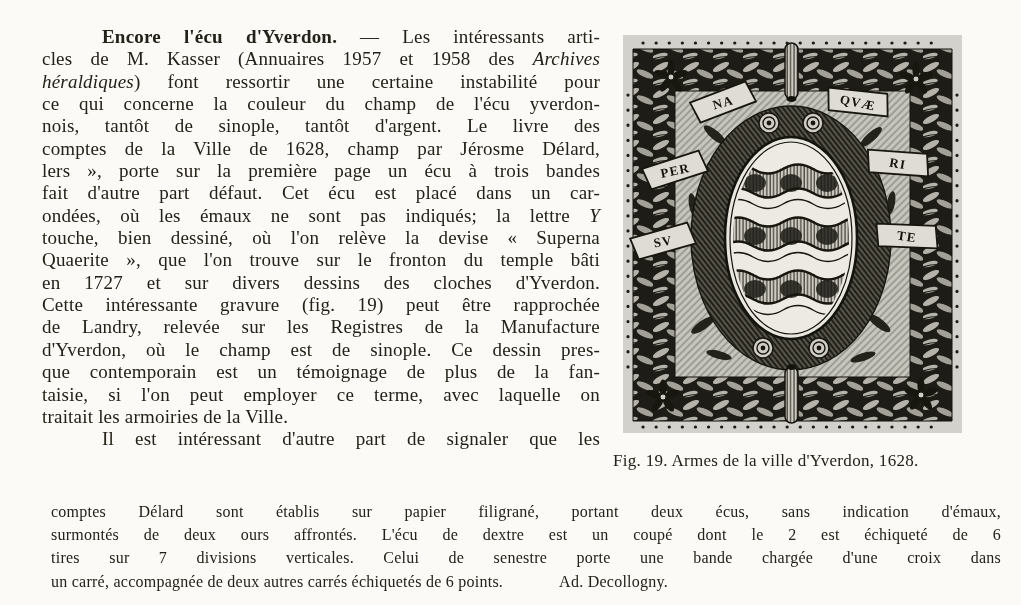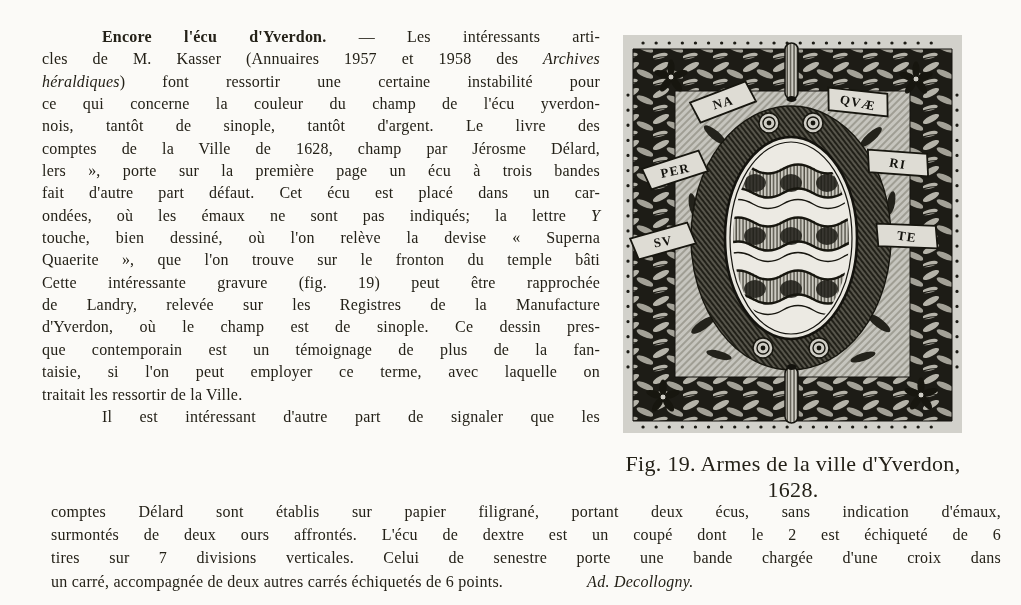--- a/index.html
+++ b/index.html
@@ -3,38 +3,38 @@
 <meta charset="utf-8">
 <style>
   html,body{margin:0;padding:0;}
   body{
     width:1021px;height:605px;position:relative;overflow:hidden;
     background:#fbfaf7;color:#242118;
     font-family:"Liberation Serif","DejaVu Serif",serif;
   }
   .col{
     position:absolute;left:42px;top:26px;width:558px;
-    font-size:16px;line-height:22.35px;letter-spacing:.2px;
+    font-size:19px;line-height:22.35px;letter-spacing:.2px;
   }
   .bottom{
     position:absolute;left:51px;top:500px;width:950px;
     font-size:16px;line-height:23.2px;letter-spacing:.25px;
   }
   .ln{text-align:justify;text-align-last:justify;}
   .ln.left{text-align:justify;text-align-last:left;}
   .ind{text-indent:60px;}
   .b{font-weight:bold;}
   .i{font-style:italic;}
-  .sig{font-style:italic;margin-left:84px;}
+  .sig{margin-left:56px;}
   .figure{
     position:absolute;left:623px;top:35px;width:339px;height:398px;
   }
   .caption{
     position:absolute;left:613px;top:451px;width:360px;
-    text-align:center;font-size:22px;letter-spacing:.3px;
+    text-align:left;font-size:17px;letter-spacing:.3px;
   }
   svg text.banner{
     font-family:"Liberation Serif","DejaVu Serif",serif;
     font-weight:bold;font-size:13px;letter-spacing:1.2px;fill:#14130e;
   }
 </style>
 </head>
 <body>
 
 <div class="col">
@@ -42,26 +42,27 @@
   <div class="ln"><span>cles de M. Kasser (Annuaires 1957 et 1958 des </span><span class="i">Archives</span></div>
   <div class="ln"><span class="i">héraldiques</span><span>) font ressortir une certaine instabilité pour</span></div>
   <div class="ln"><span>ce qui concerne la couleur du champ de l'écu yverdon-</span></div>
   <div class="ln"><span>nois, tantôt de sinople, tantôt d'argent. Le livre des</span></div>
   <div class="ln"><span>comptes de la Ville de 1628, champ par Jérosme Délard,</span></div>
   <div class="ln"><span>lers », porte sur la première page un écu à trois bandes</span></div>
   <div class="ln"><span>fait d'autre part défaut. Cet écu est placé dans un car-</span></div>
   <div class="ln"><span>ondées, où les émaux ne sont pas indiqués; la lettre </span><span class="i">Y</span></div>
   <div class="ln"><span>touche, bien dessiné, où l'on relève la devise « Superna</span></div>
   <div class="ln"><span>Quaerite », que l'on trouve sur le fronton du temple bâti</span></div>
+  <div class="ln"><span>en 1727 et sur divers dessins des cloches d'Yverdon.</span></div>
   <div class="ln"><span>Cette intéressante gravure (fig. 19) peut être rapprochée</span></div>
   <div class="ln"><span>de Landry, relevée sur les Registres de la Manufacture</span></div>
   <div class="ln"><span>d'Yverdon, où le champ est de sinople. Ce dessin pres-</span></div>
   <div class="ln"><span>que contemporain est un témoignage de plus de la fan-</span></div>
   <div class="ln"><span>taisie, si l'on peut employer ce terme, avec laquelle on</span></div>
-  <div class="ln left"><span>traitait les ressortir de la Ville.</span></div>
+  <div class="ln left"><span>traitait les armoiries de la Ville.</span></div>
   <div class="ln ind"><span>Il est intéressant d'autre part de signaler que les</span></div>
 </div>
 
 <div class="figure">
   <svg width="339" height="398" viewBox="0 0 339 398">
     <defs>
       <pattern id="pLeaf" width="30" height="26" patternUnits="userSpaceOnUse">
         <rect width="30" height="26" fill="#1d1c16"></rect>
         <ellipse cx="8" cy="6" rx="9" ry="3.1" fill="#b5b3a9" transform="rotate(-28 8 6)"></ellipse>
         <ellipse cx="22" cy="13" rx="9" ry="3.1" fill="#a3a197" transform="rotate(24 22 13)"></ellipse>

